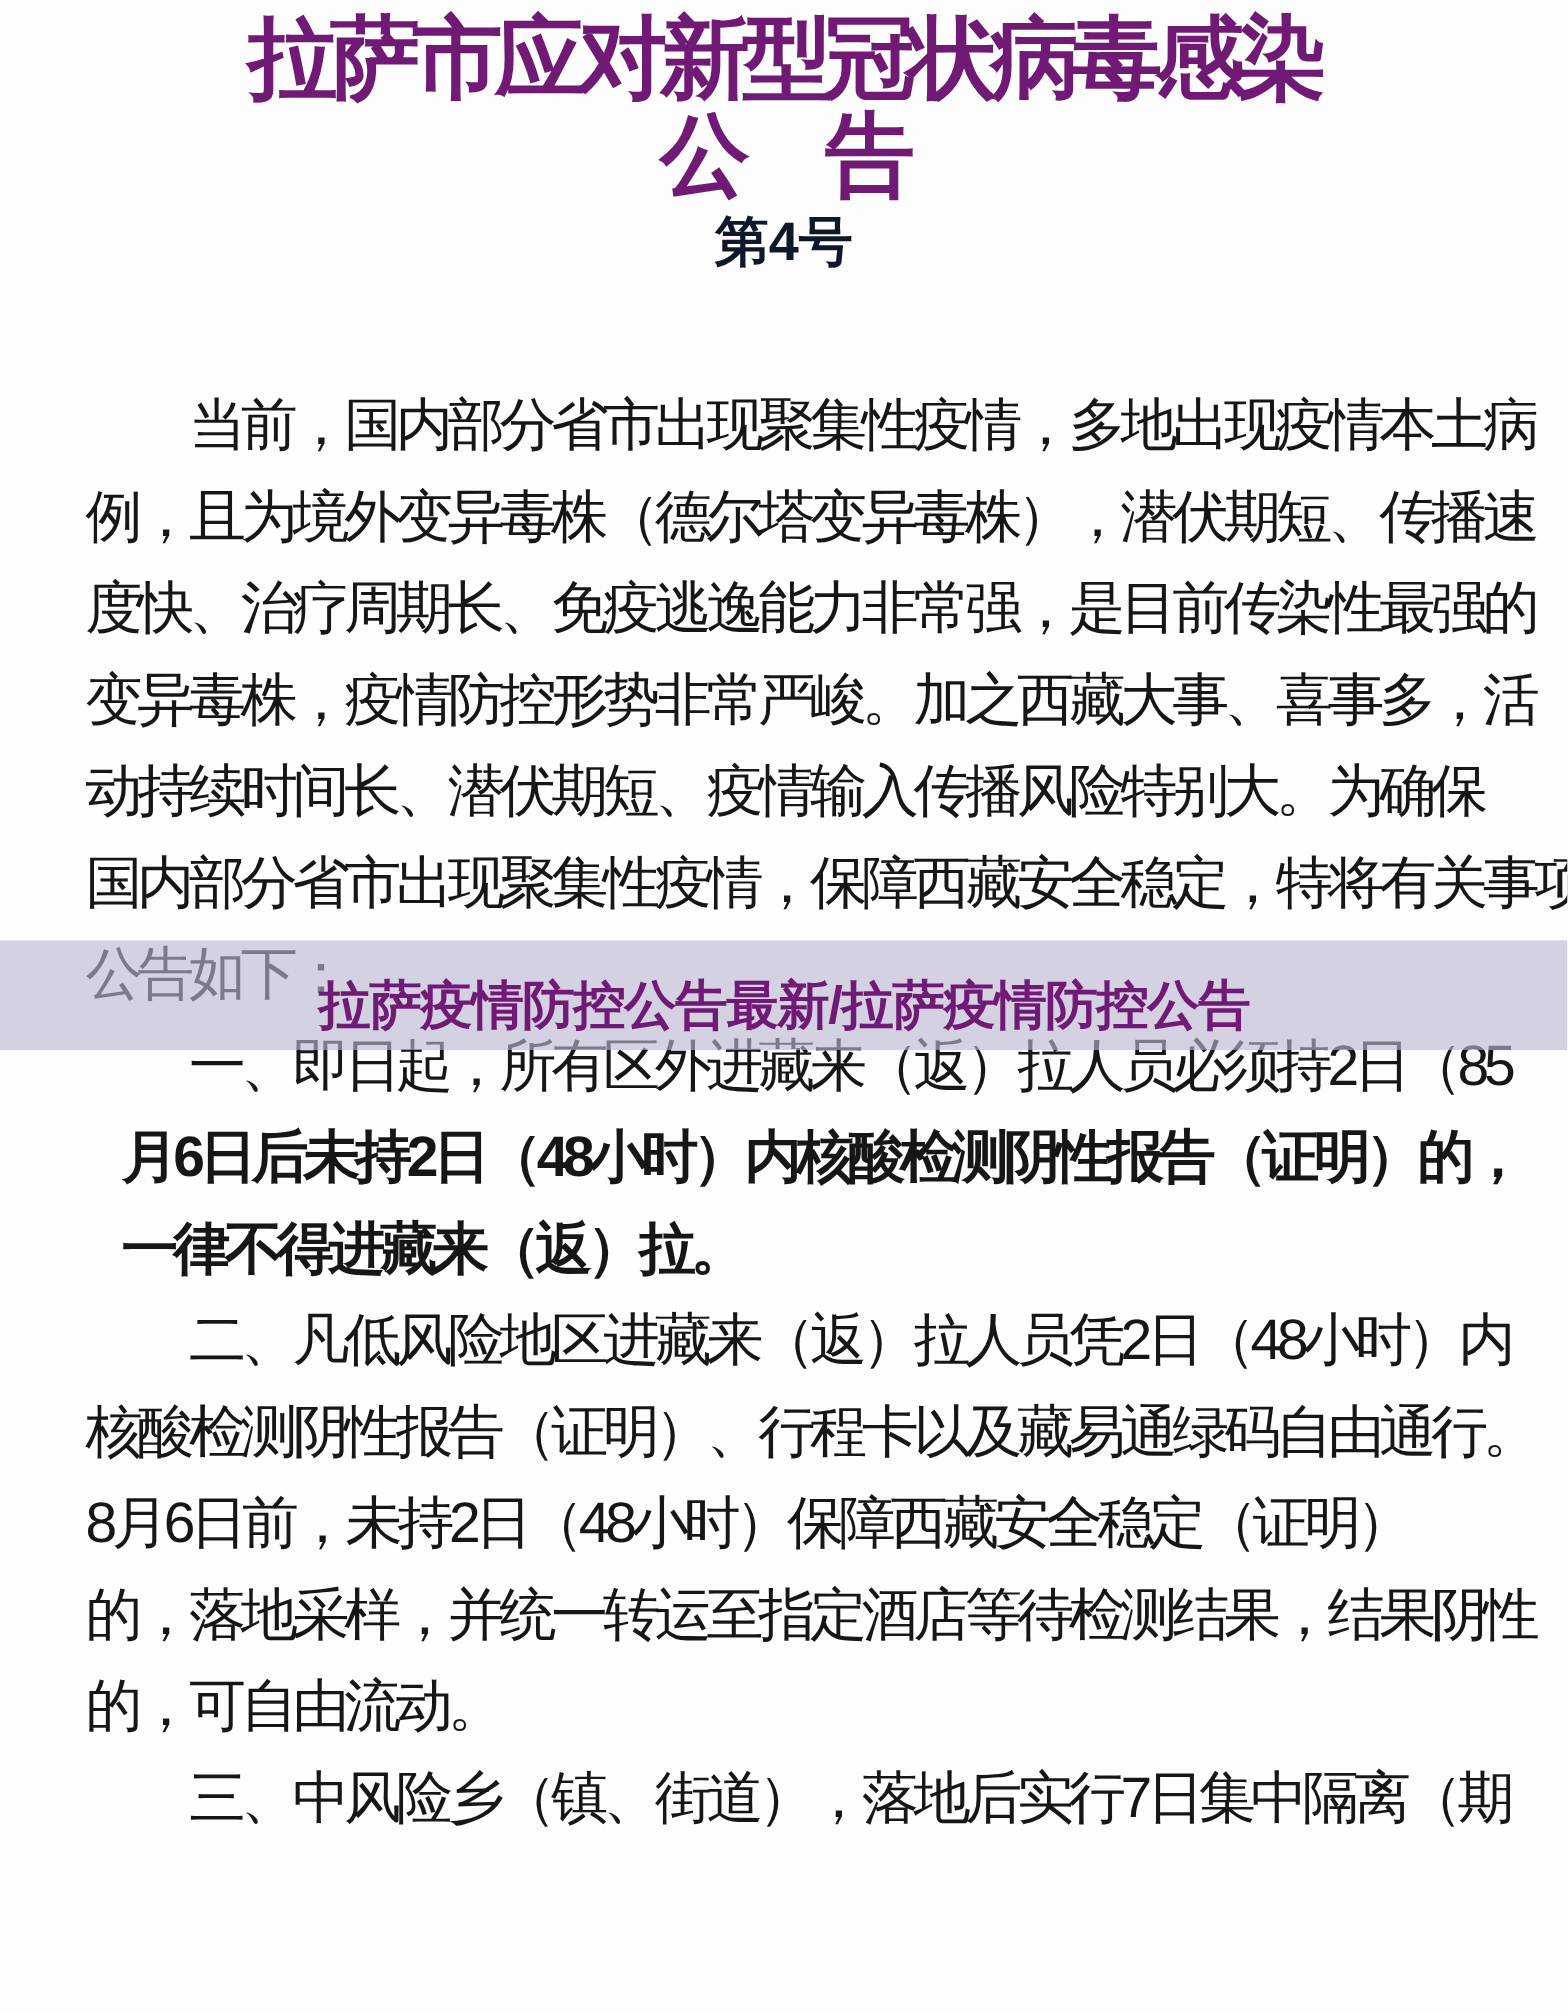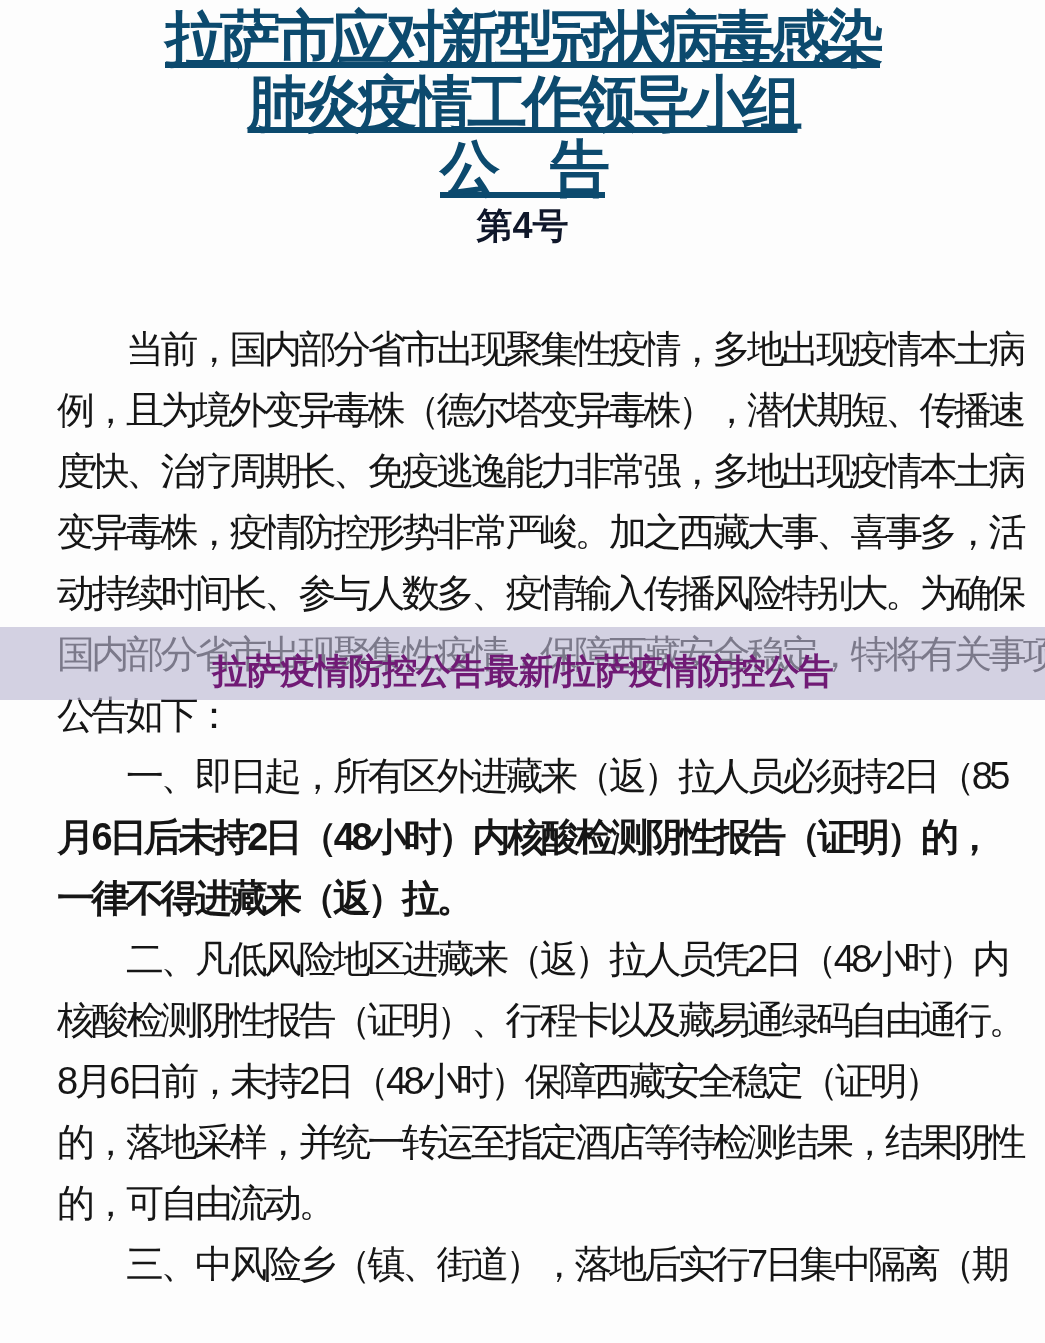--- a/index.html
+++ b/index.html
@@ -11,22 +11,21 @@
     font-family:"Liberation Sans","DejaVu Sans",sans-serif;
   }
   
   .title{
     padding-top:6px;
     text-align:center;
     font-weight:900;
     font-size:60px;
     line-height:65px;
     letter-spacing:-5px;
-    color:#0c4a6e;
-    text-decoration:underline;
+    color:#701a75;
   }
   .title .tline{white-space:nowrap;}
   .doc-num{
     text-align:center;
     font-size:36px;
     line-height:46px;
     margin-top:2px;
     font-weight:600;
     letter-spacing:0px;
     color:#0f172a;
@@ -36,21 +35,21 @@
     margin-top:70px;
     padding-left:57px;
     font-size:38px;
     line-height:61px;
     letter-spacing:-3.5px;
     color:#161616;
     font-weight:400;
   }
   .ln{white-space:nowrap;}
   .ln.indent{text-indent:69px;}
-  .ln.bold{font-weight:700;}
+  .ln.bold{font-weight:700;margin-left:24px;}
   .tail{font-weight:700;}
   
   .banner{
     position:absolute;
     left:0;top:627px;
     width:1045px;height:73px;
     background:rgba(185,182,210,0.62);
     display:flex;
     align-items:flex-start;
     justify-content:center;
@@ -65,31 +64,30 @@
     line-height:36px;
   }
 </style>
 </head>
 <body>
 
 <div class="page">
 
   <div class="title">
     <div class="tline">拉萨市应对新型冠状病毒感染</div>
-    <div class="tline">肺炎疫情工作领导小组</div>
     <div class="tline">公　告</div>
   </div>
   <div class="doc-num">第4号</div>
 
   <div class="bodytext">
     <div class="ln indent"><span>当前，国内部分省市出现聚集性疫情，多地出现疫情本土病</span></div>
     <div class="ln"><span>例，且为境外变异毒株（德尔塔变异毒株），潜伏期短、传播速</span></div>
-    <div class="ln"><span>度快、治疗周期长、免疫逃逸能力非常强，多地出现疫情本土病</span></div>
+    <div class="ln"><span>度快、治疗周期长、免疫逃逸能力非常强，是目前传染性最强的</span></div>
     <div class="ln"><span>变异毒株，疫情防控形势非常严峻。加之西藏大事、喜事多，活</span></div>
-    <div class="ln"><span>动持续时间长、参与人数多、疫情输入传播风险特别大。为确保</span></div>
+    <div class="ln"><span>动持续时间长、潜伏期短、疫情输入传播风险特别大。为确保</span></div>
     <div class="ln"><span>国内部分省市出现聚集性疫情，保障西藏安全稳定，特将有关事项</span></div>
     <div class="ln"><span>公告如下：</span></div>
     <div class="ln indent"><span>一、即日起，所有区外进藏来（返）拉人员必须持2日（85</span></div>
     <div class="ln bold"><span>月6日后未持2日（48小时）内核酸检测阴性报告（证明）的，</span></div>
     <div class="ln bold"><span>一律不得进藏来（返）拉。</span></div>
     <div class="ln indent"><span>二、凡低风险地区进藏来（返）拉人员凭2日（48小时）内</span></div>
     <div class="ln"><span>核酸检测阴性报告（证明）、行程卡以及藏易通绿码自由通行。</span></div>
     <div class="ln"><span>8月6日前，未持2日（48小时）保障西藏安全稳定（证明）</span></div>
     <div class="ln"><span>的，落地采样，并统一转运至指定酒店等待检测结果，结果阴性</span></div>
     <div class="ln"><span>的，可自由流动。</span></div>

